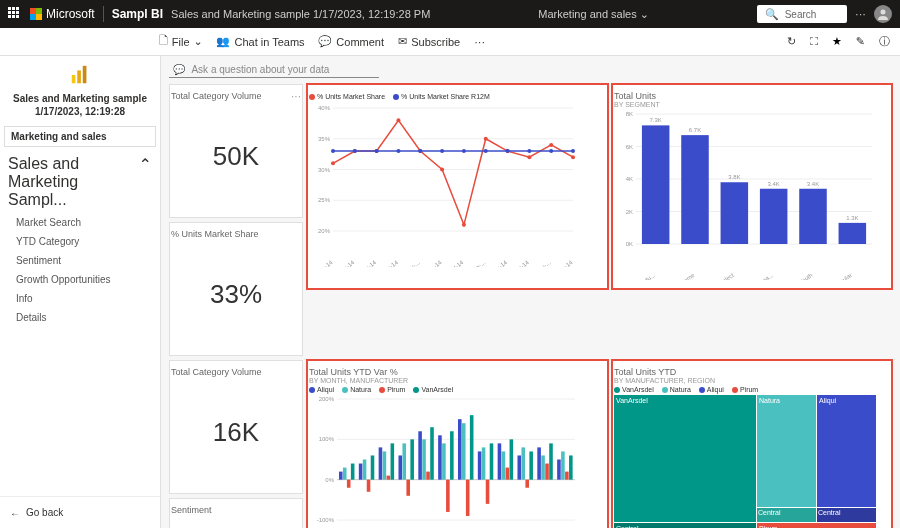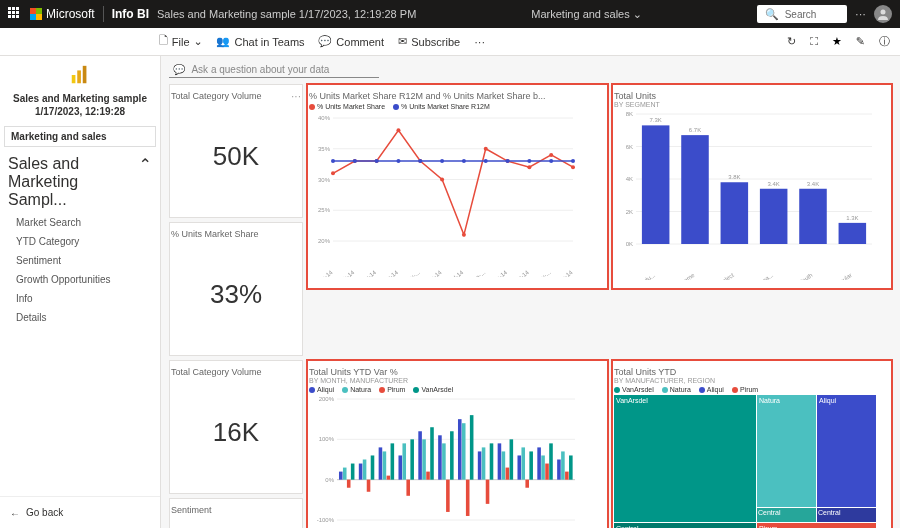--- a/index.html
+++ b/index.html
@@ -67,21 +67,21 @@
   <div class="ms-logo">
     <div class="ms-sq">
         <span></span>
         <span></span>
         <span></span>
         <span></span>
       </div>
     <span>Microsoft</span>
   </div>
   <div class="divider"></div>
-  <div style="font-weight:600;font-size:12px"><span>Info BI</span></div>
+  <div style="font-weight:600;font-size:12px"><span>Sampl BI</span></div>
   <div class="topbar-title">Sales and Marketing sample 1/17/2023, 12:19:28 PM</div>
   <div class="topbar-center"><span>Marketing and sales</span> <span>⌄</span></div>
   <div class="search-box">
     <span>🔍</span>
     <span style="font-size:10px">Search</span>
   </div>
   <div style="color:#ccc">···</div>
   <div class="avatar">
       <svg width="12" height="12" viewBox="0 0 12 12">
         <circle cx="6" cy="4" r="2.5" fill="#ddd"></circle>
@@ -163,21 +163,20 @@
             </div>
           <div class="val">50K</div>
         </div>
         <div class="tile kpi">
           <div class="tile-title">% Units Market Share</div>
           <div class="val">33%</div>
         </div>
       </div>
 
       <div class="tile chart hl col-mid">
-        <div class="tile-title">% Units Market Share R12M and % Units Market Share b...</div>
         <div class="legend">
           <span><span class="dot" style="background:#e74c3c"></span><span>% Units Market Share</span></span>
           <span><span class="dot" style="background:#3b4cca"></span><span>% Units Market Share R12M</span></span>
         </div>
         <svg id="line-chart" width="270" height="165">
             <line x1="24" y1="129" x2="264" y2="129" stroke="#eee"></line>
             <text x="21" y="131" text-anchor="end" class="axis-lbl">20%</text>
             <line x1="24" y1="98.25" x2="264" y2="98.25" stroke="#eee"></line>
             <text x="21" y="100.25" text-anchor="end" class="axis-lbl">25%</text>
             <line x1="24" y1="67.5" x2="264" y2="67.5" stroke="#eee"></line>

